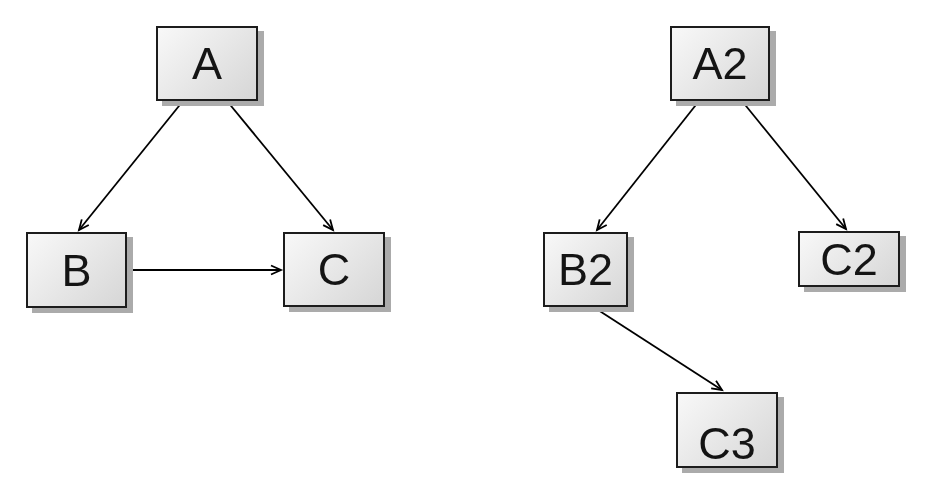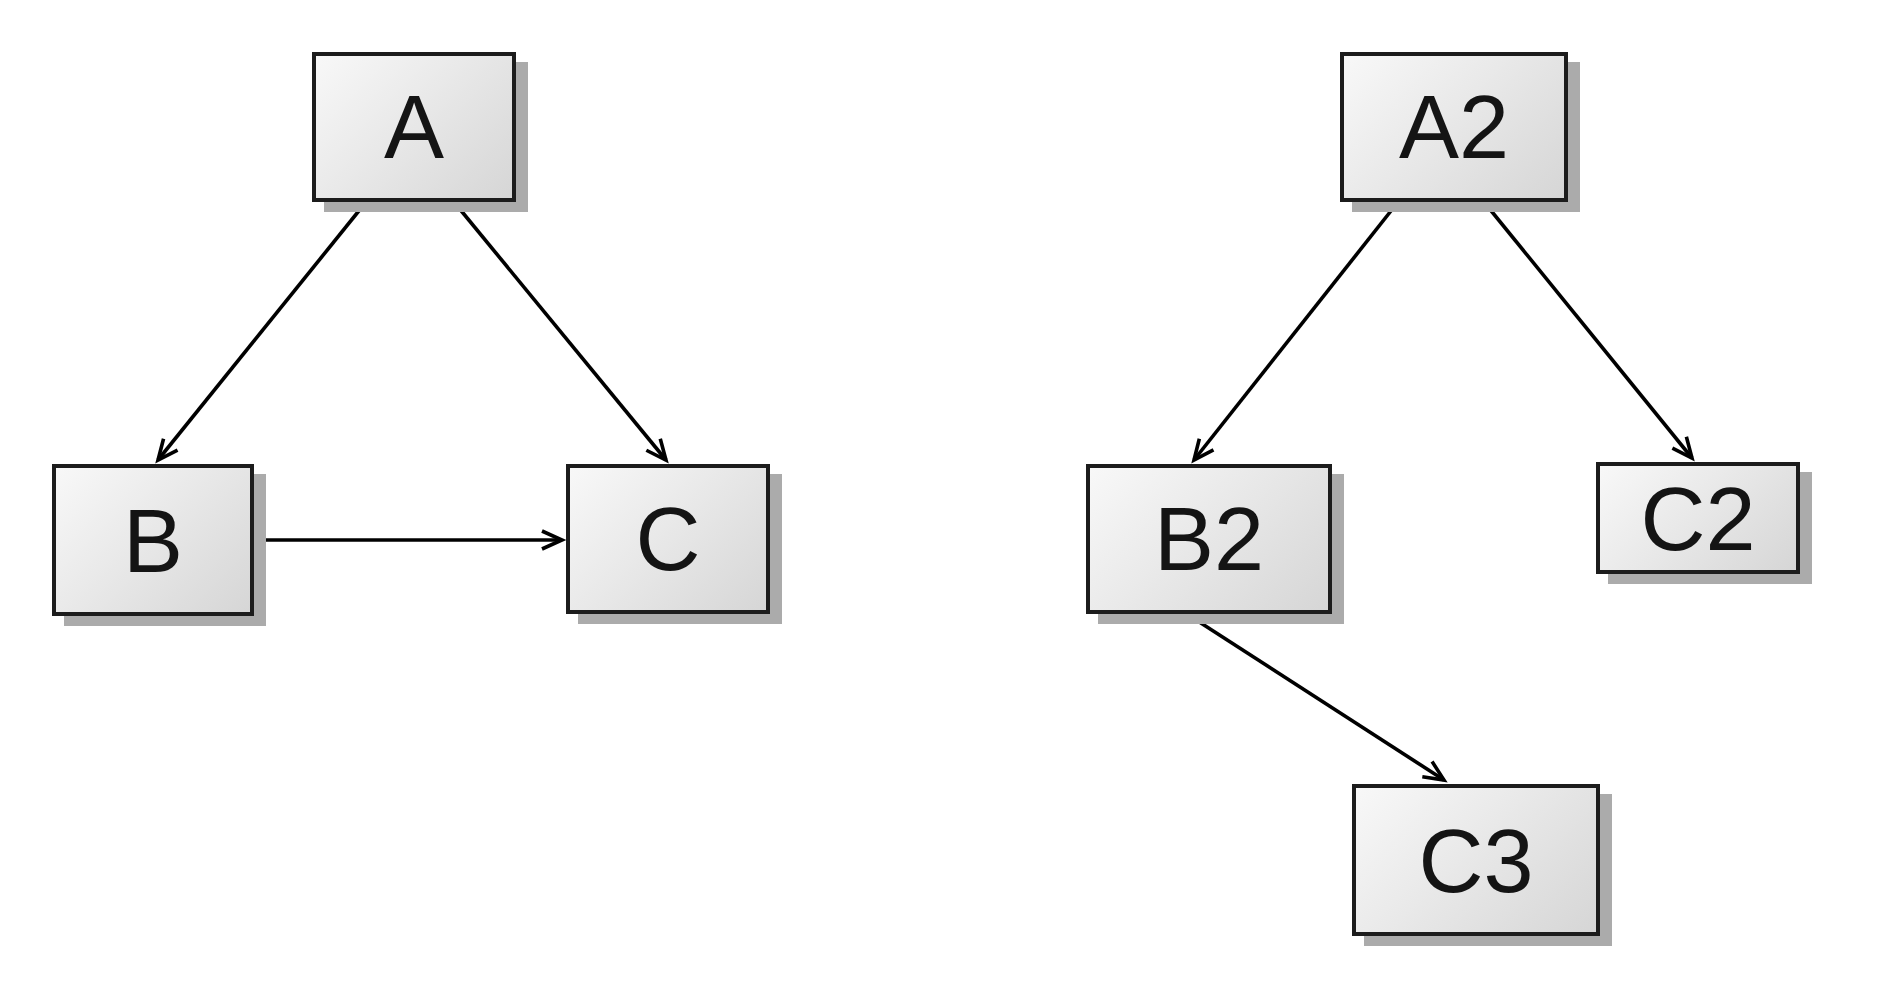--- a/index.html
+++ b/index.html
@@ -69,26 +69,26 @@
   <div id="nodes-layer">
       <div class="node" style="left: 156px; top: 26px; width: 102px; height: 75px;">
         <span class="node-label">A</span>
       </div>
       <div class="node" style="left: 26px; top: 232px; width: 101px; height: 76px;">
         <span class="node-label">B</span>
       </div>
       <div class="node" style="left: 283px; top: 232px; width: 102px; height: 75px;">
         <span class="node-label">C</span>
       </div>
-      <div class="node" style="left: 670px; top: 26px; width: 114px; height: 75px;">
+      <div class="node" style="left: 670px; top: 26px; width: 100px; height: 75px;">
         <span class="node-label">A2</span>
       </div>
-      <div class="node" style="left: 543px; top: 232px; width: 123px; height: 75px;">
+      <div class="node" style="left: 543px; top: 232px; width: 85px; height: 75px;">
         <span class="node-label">B2</span>
       </div>
       <div class="node" style="left: 798px; top: 231px; width: 102px; height: 56px;">
         <span class="node-label">C2</span>
       </div>
-      <div class="node" style="left: 676px; top: 392px; width: 124px; height: 76px;">
+      <div class="node" style="left: 676px; top: 392px; width: 102px; height: 76px; align-items: flex-end;">
         <span class="node-label">C3</span>
       </div>
     </div>
 </div>
 
 </body></html>

